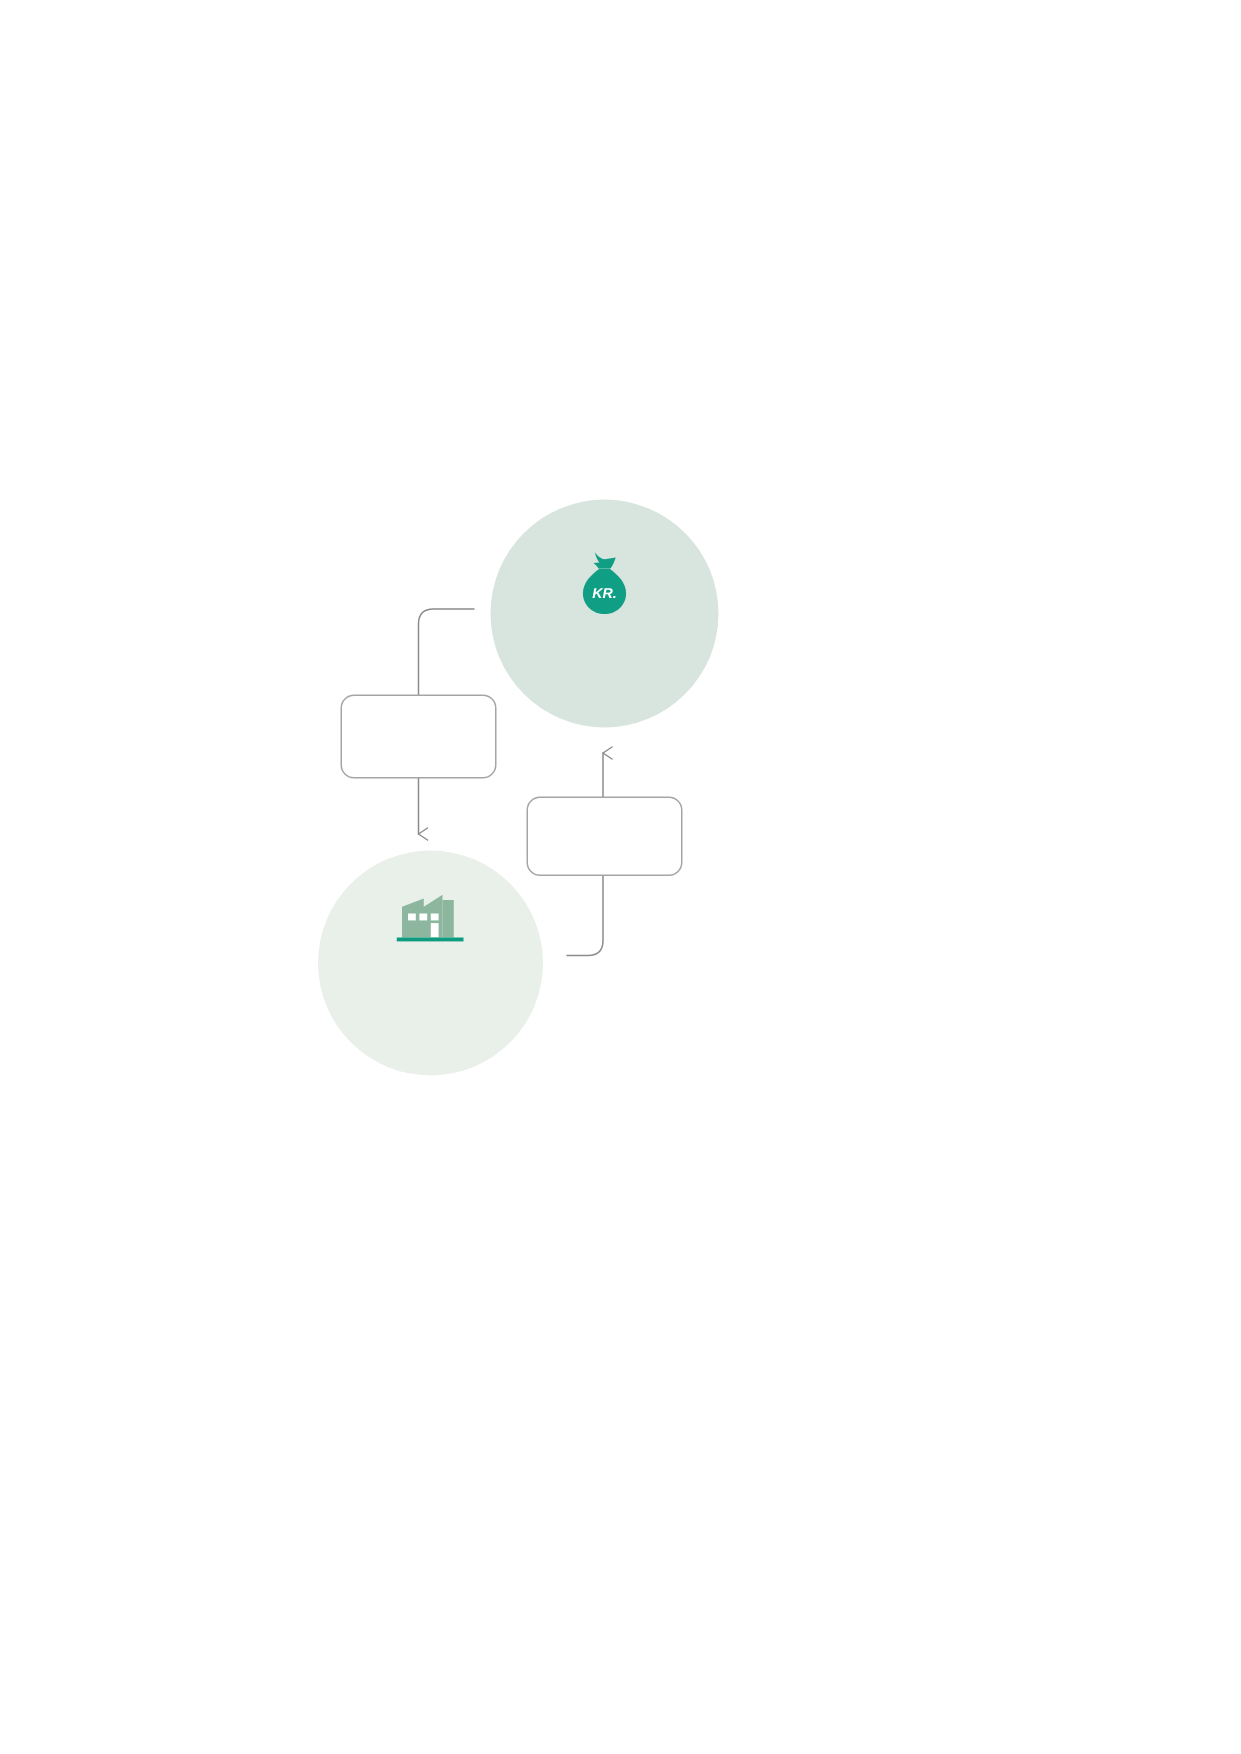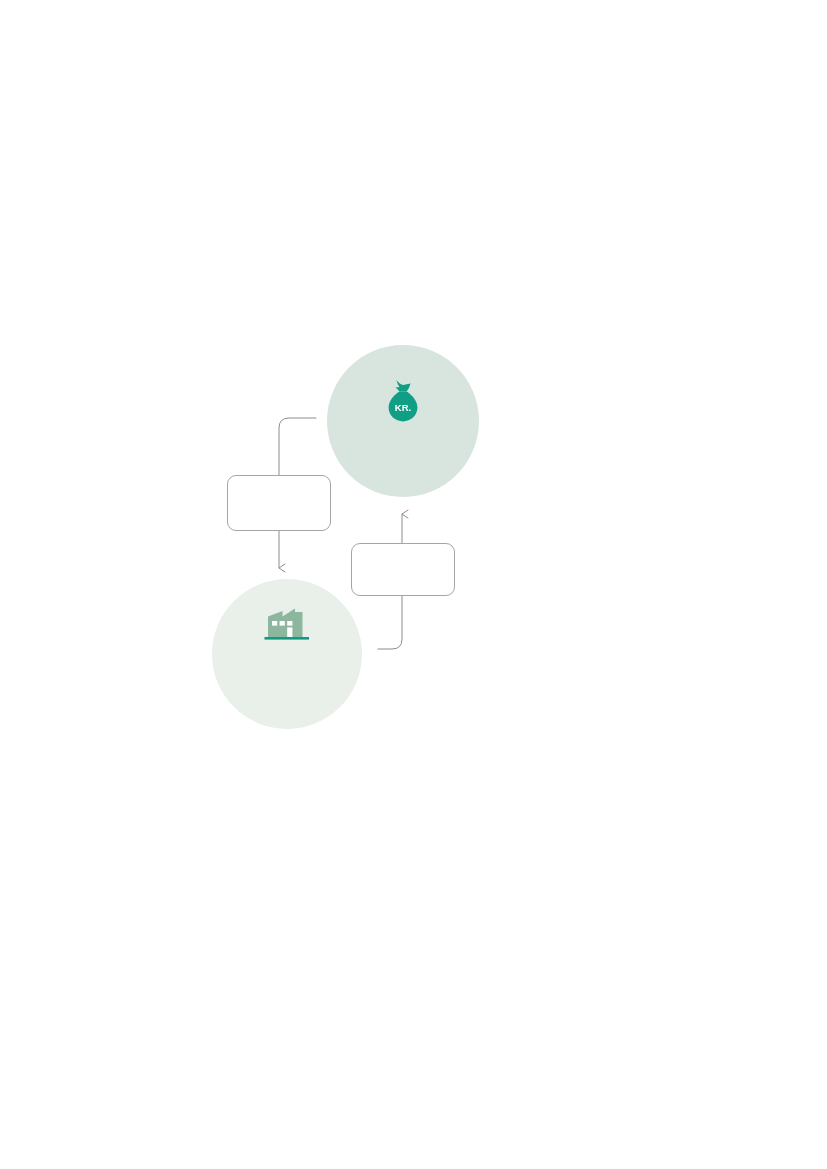--- a/index.html
+++ b/index.html
@@ -10,23 +10,24 @@
   body {
     width: 827px;
     height: 1169px;
     font-family: "Liberation Sans", sans-serif;
     position: relative;
     overflow: hidden;
   }
   #diagram-canvas {
     position: absolute;
     left: 0;
-    top: 12px;
+    top: 0;
     width: 827px;
     height: 968px;
+    font-style: italic;
   }
   .node-circle {
     position: absolute;
     border-radius: 50%;
   }
   #circle-money {
     left: 327px;
     top: 333px;
     width: 152px;
     height: 152px;

